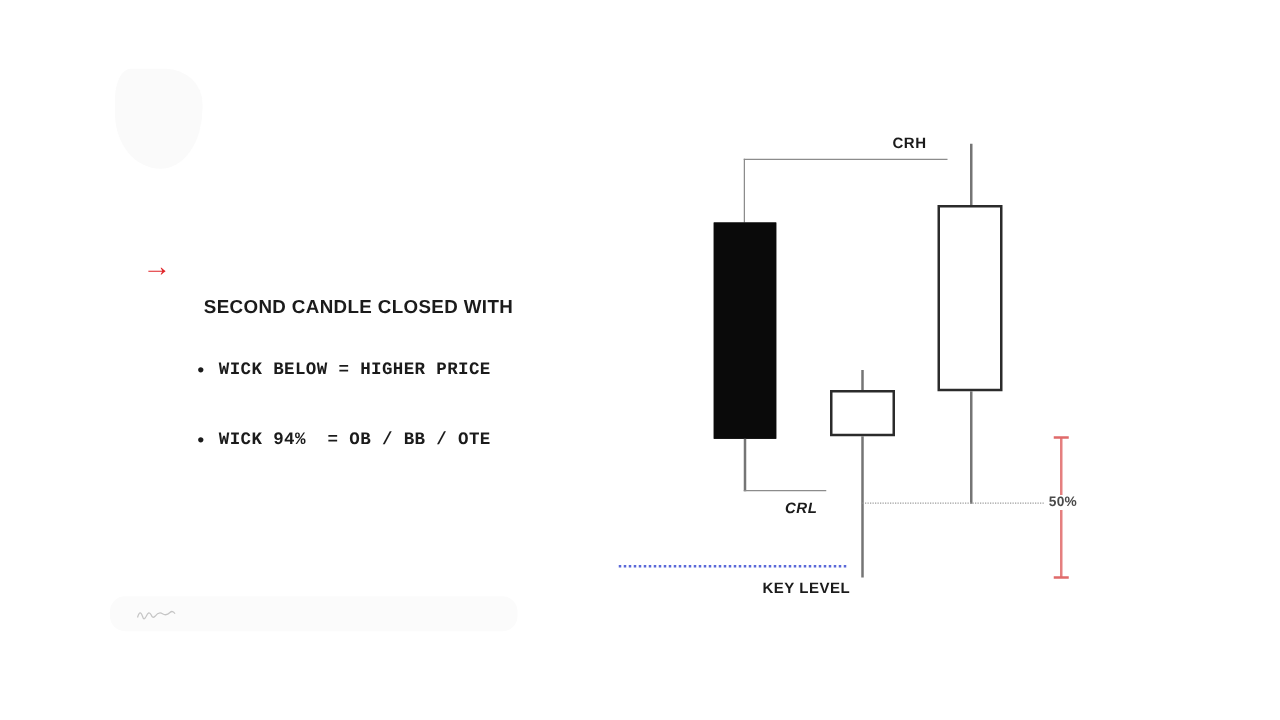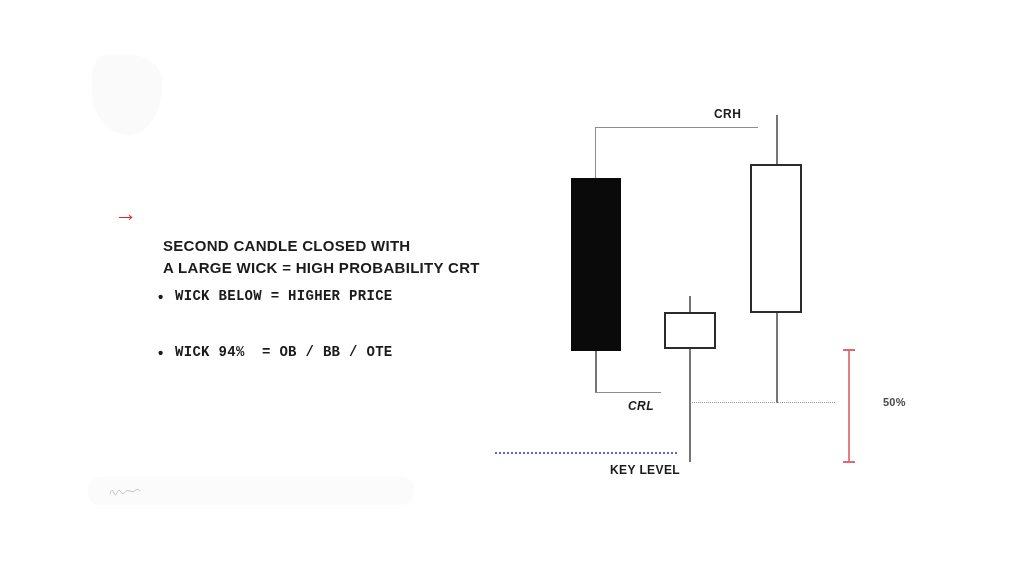--- a/index.html
+++ b/index.html
@@ -66,39 +66,38 @@
   
   .dlabel{
     position:absolute;color:#1b1b1b;font-weight:700;font-size:12px;
     letter-spacing:.4px;line-height:14px;
   }
   .lbl-crh{left:714px;top:107px;text-align:right;}
   .lbl-crl{left:628px;top:399px;font-style:italic;}
   .lbl-key{left:610px;top:463px;}
   .lbl-50{
     position:absolute;left:837px;top:396px;color:#4a4a4a;font-weight:600;
-    font-size:11px;background:#ffffff;padding:0 2px;z-index:3;letter-spacing:.2px;margin-left:44px;
+    font-size:11px;background:#ffffff;padding:0 2px;z-index:3;letter-spacing:.2px;
   }
 </style>
 </head>
 <body>
 
 <div class="stage">
 
   <div class="blob"></div>
   <div class="faint-band"></div>
   <svg class="scribble" width="34" height="14" viewBox="0 0 34 14">
     <path d="M2 10 q2 -7 4 -1 q1 4 3 0 q2 -5 4 -1 q1 3 3 1 q3 -4 6 -2 q3 2 6 -1 q2 -2 4 1" fill="none" stroke="#9a9a9a" stroke-width="1"></path>
   </svg>
 
   <div class="arrow">→</div>
 
   <div class="heading">
     <div>SECOND CANDLE CLOSED WITH</div>
-    <div>A LARGE WICK = HIGH PROBABILITY CRT</div>
   </div>
 
   <div class="bullet-item b1">
     <span class="dot">•</span>
     <span class="pre">WICK BELOW = HIGHER PRICE</span>
   </div>
   <div class="bullet-item b2">
     <span class="dot">•</span>
     <span class="pre">WICK 94%  = OB / BB / OTE</span>
   </div>

